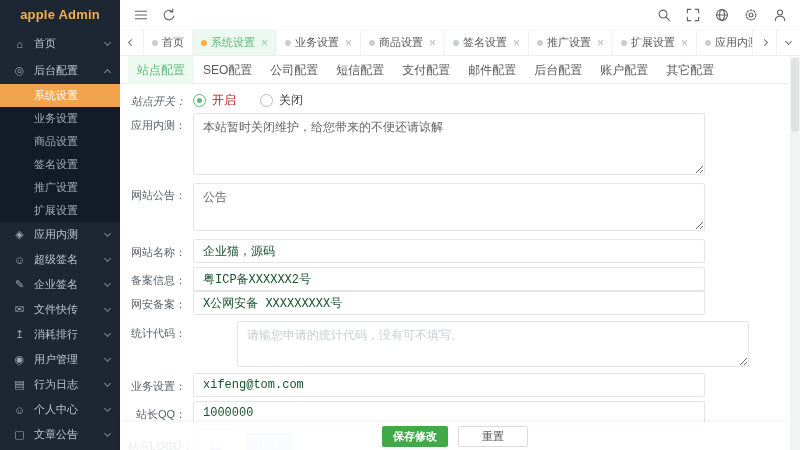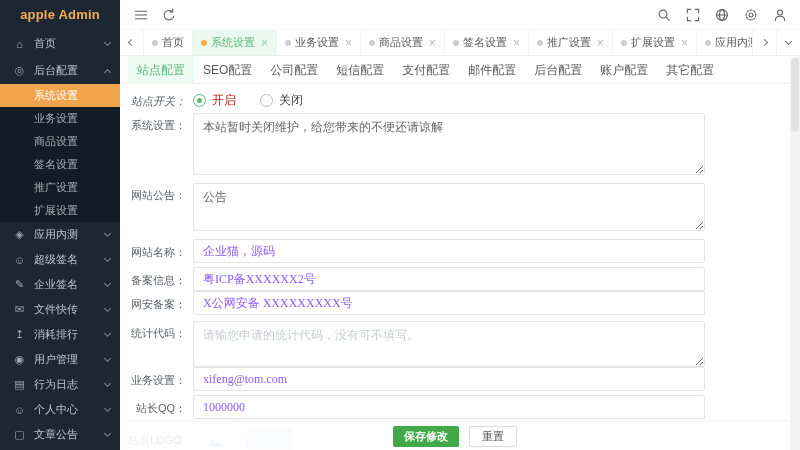--- a/index.html
+++ b/index.html
@@ -52,40 +52,40 @@
   .stab { padding:0 9px; line-height:28px; cursor:pointer; white-space:nowrap; }
   .stab.active { background:#EDFAF1; color:#5FB878; }
 
   
   .content { flex:1; padding:8px 0 0 8px; overflow:hidden; font-size:12px; color:#555; background:#fff; }
   .row { display:flex; align-items:flex-start; margin-bottom:6px; }
   .flabel { width:58px; text-align:right; margin-right:7px; flex-shrink:0; font-size:11px; color:#5b636b; white-space:nowrap; }
   .row.r-inline .flabel { padding-top:2px;font-style:italic; }
   .row.r-input .flabel { padding-top:6px; }
   .row.r-ta .flabel { padding-top:5px; }
-  .inp { width:512px; height:24px; border:1px solid #e5e5e5; border-radius:2px; padding:0 9px; font-size:12px; color:#8b5cf6; font-family:Liberation Serif, serif; outline:none; background:#fff; }
+  .inp { width:512px; height:24px; border:1px solid #e5e5e5; border-radius:2px; padding:0 9px; font-size:12px; color:#14532d; font-family:Liberation Mono, monospace; outline:none; background:#fff; }
   .ta { width:512px; border:1px solid #e5e5e5; border-radius:2px; padding:5px 9px; font-size:12px; color:#666; font-family:inherit; outline:none; resize:both; background:#fff; }
   .ta.h62 { height:62px; } .ta.h48 { height:48px; } .ta.h46 { height:46px; }
   .inp::placeholder, .ta::placeholder { color:#c9cdd3; }
 
   .radios { display:flex; align-items:center; gap:24px; padding-top:1px; height:16px; }
   .radio { display:flex; align-items:center; gap:6px; cursor:pointer; }
   .rc { width:13px; height:13px; border:1px solid #b9bdc3; border-radius:50%; background:#fff; position:relative; flex-shrink:0; }
   .radio.on .rc { border-color:#5FB878; }
   .radio.on .rc::after { content:""; position:absolute; left:3px; top:3px; width:5px; height:5px; border-radius:50%; background:#5FB878; }
   .rlab { color:#3d3d3d; }
   .radio.on .rlab { color:#b91c1c; }
 
   .logo-box { width:44px; height:36px; border:1px solid #e5e5e5; border-radius:2px; background:#fff; display:flex; align-items:center; justify-content:center; cursor:pointer; }
   .upload-btn { margin-left:9px; margin-top:4px; width:46px; height:22px; background:#CFE0F6; color:#F0F6FE; border:none; border-radius:2px; font-size:11px; cursor:pointer; font-family:inherit; }
 
   
   .footer { position:absolute; left:0; right:10px; bottom:0; height:28px; background:rgba(255,255,255,0.87); box-shadow:0 -1px 5px rgba(0,0,0,0.06); display:flex; align-items:center; justify-content:center; gap:10px; z-index:5; }
   .btn-save { background:#42A948; color:#fff; border:none; border-radius:2px; height:21px; padding:0 11px; font-size:11px; cursor:pointer; font-family:inherit;font-weight:bold; }
-  .btn-reset { background:#fff; color:#555; border:1px solid #dcdcdc; border-radius:2px; height:21px; padding:0 12px; font-size:11px; cursor:pointer; font-family:inherit; }
+  .btn-reset { background:#fff; color:#555; border:1px solid #dcdcdc; border-radius:2px; height:21px; padding:0 23px; font-size:11px; cursor:pointer; font-family:inherit; }
 
   
   .vscroll { position:absolute; right:0; top:57px; bottom:0; width:10px; background:#f2f3f4; z-index:6; }
   .vthumb { width:8px; margin:1px auto 0 auto; height:74px; background:#e0e2e4; border-radius:4px; }
 </style>
 </head>
 <body>
 
 <div class="app">
 
@@ -293,21 +293,21 @@
             <span class="rlab">开启</span>
           </span>
           <span class="radio">
             <i class="rc"></i>
             <span class="rlab">关闭</span>
           </span>
         </div>
       </div>
 
       <div class="row r-ta" style="margin-bottom:8px;">
-        <label class="flabel">系统设置：</label>
+        <label class="flabel">应用内测：</label>
         <textarea class="ta h62" style="">本站暂时关闭维护，给您带来的不便还请谅解</textarea>
       </div>
 
       <div class="row r-ta" style="margin-bottom:8px;">
         <label class="flabel">网站公告：</label>
         <textarea class="ta h48" style="">公告</textarea>
       </div>
 
       <div class="row r-input" style="margin-bottom:4px;">
         <label class="flabel">网站名称：</label>
@@ -317,21 +317,21 @@
       <div class="row r-input" style="margin-bottom:0;">
         <label class="flabel">备案信息：</label>
         <input class="inp" value="粤ICP备XXXXXX2号" style="">
       </div>
 
       <div class="row r-input" style="margin-bottom:6px;">
         <label class="flabel">网安备案：</label>
         <input class="inp" value="X公网安备 XXXXXXXXX号" style="">
       </div>
 
-      <div class="row r-ta" style="margin-bottom:0;">
+      <div class="row r-ta" style="margin-bottom:6px;gap:44px;">
         <label class="flabel">统计代码：</label>
         <textarea class="ta h46" placeholder="请输您申请的统计代码，没有可不填写。" style=""></textarea>
       </div>
 
       <div class="row r-input" style="margin-bottom:4px;">
         <label class="flabel">业务设置：</label>
         <input class="inp" value="xifeng@tom.com" style="">
       </div>
 
       <div class="row r-input" style="margin-bottom:4px;">

